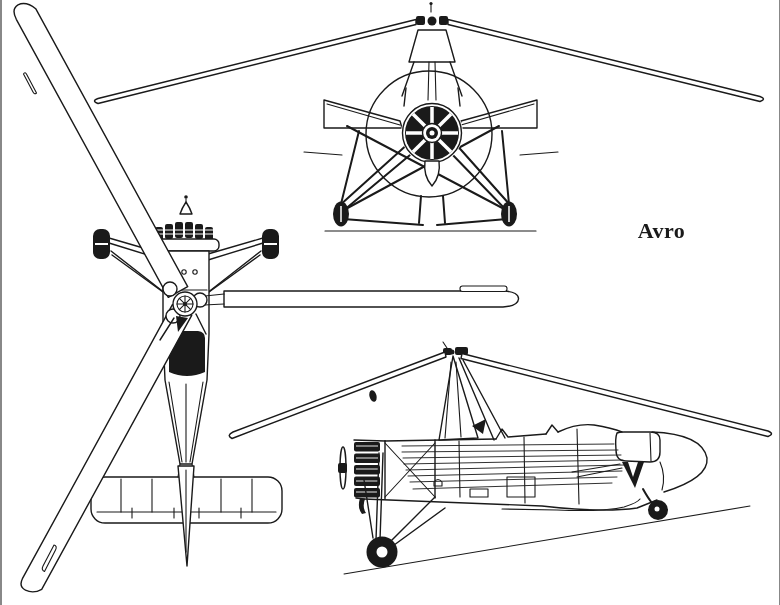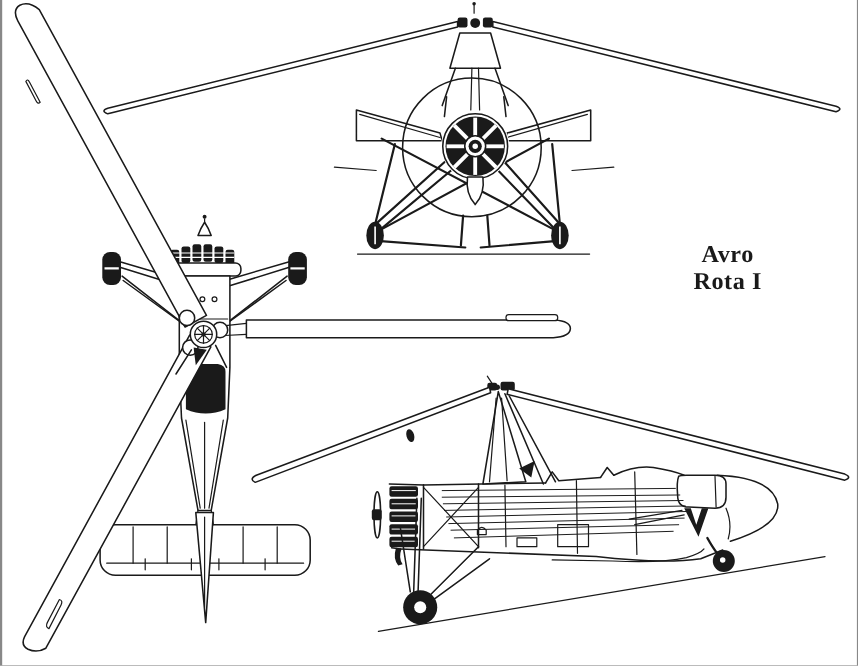--- a/index.html
+++ b/index.html
@@ -283,15 +283,14 @@
           <line x1="443" y1="508" x2="388" y2="548"></line>
       <line x1="362" y1="480" x2="371" y2="538"></line>
     </g>
     <circle class="d" cx="380" cy="552" r="15.5"></circle>
     <circle class="w" cx="380" cy="552" r="5.5"></circle>
   </g>
 </svg>
 
   <div class="title-block">
     <div>Avro</div>
-    <div>Rota I</div>
   </div>
 </div>
 
 </body></html>

